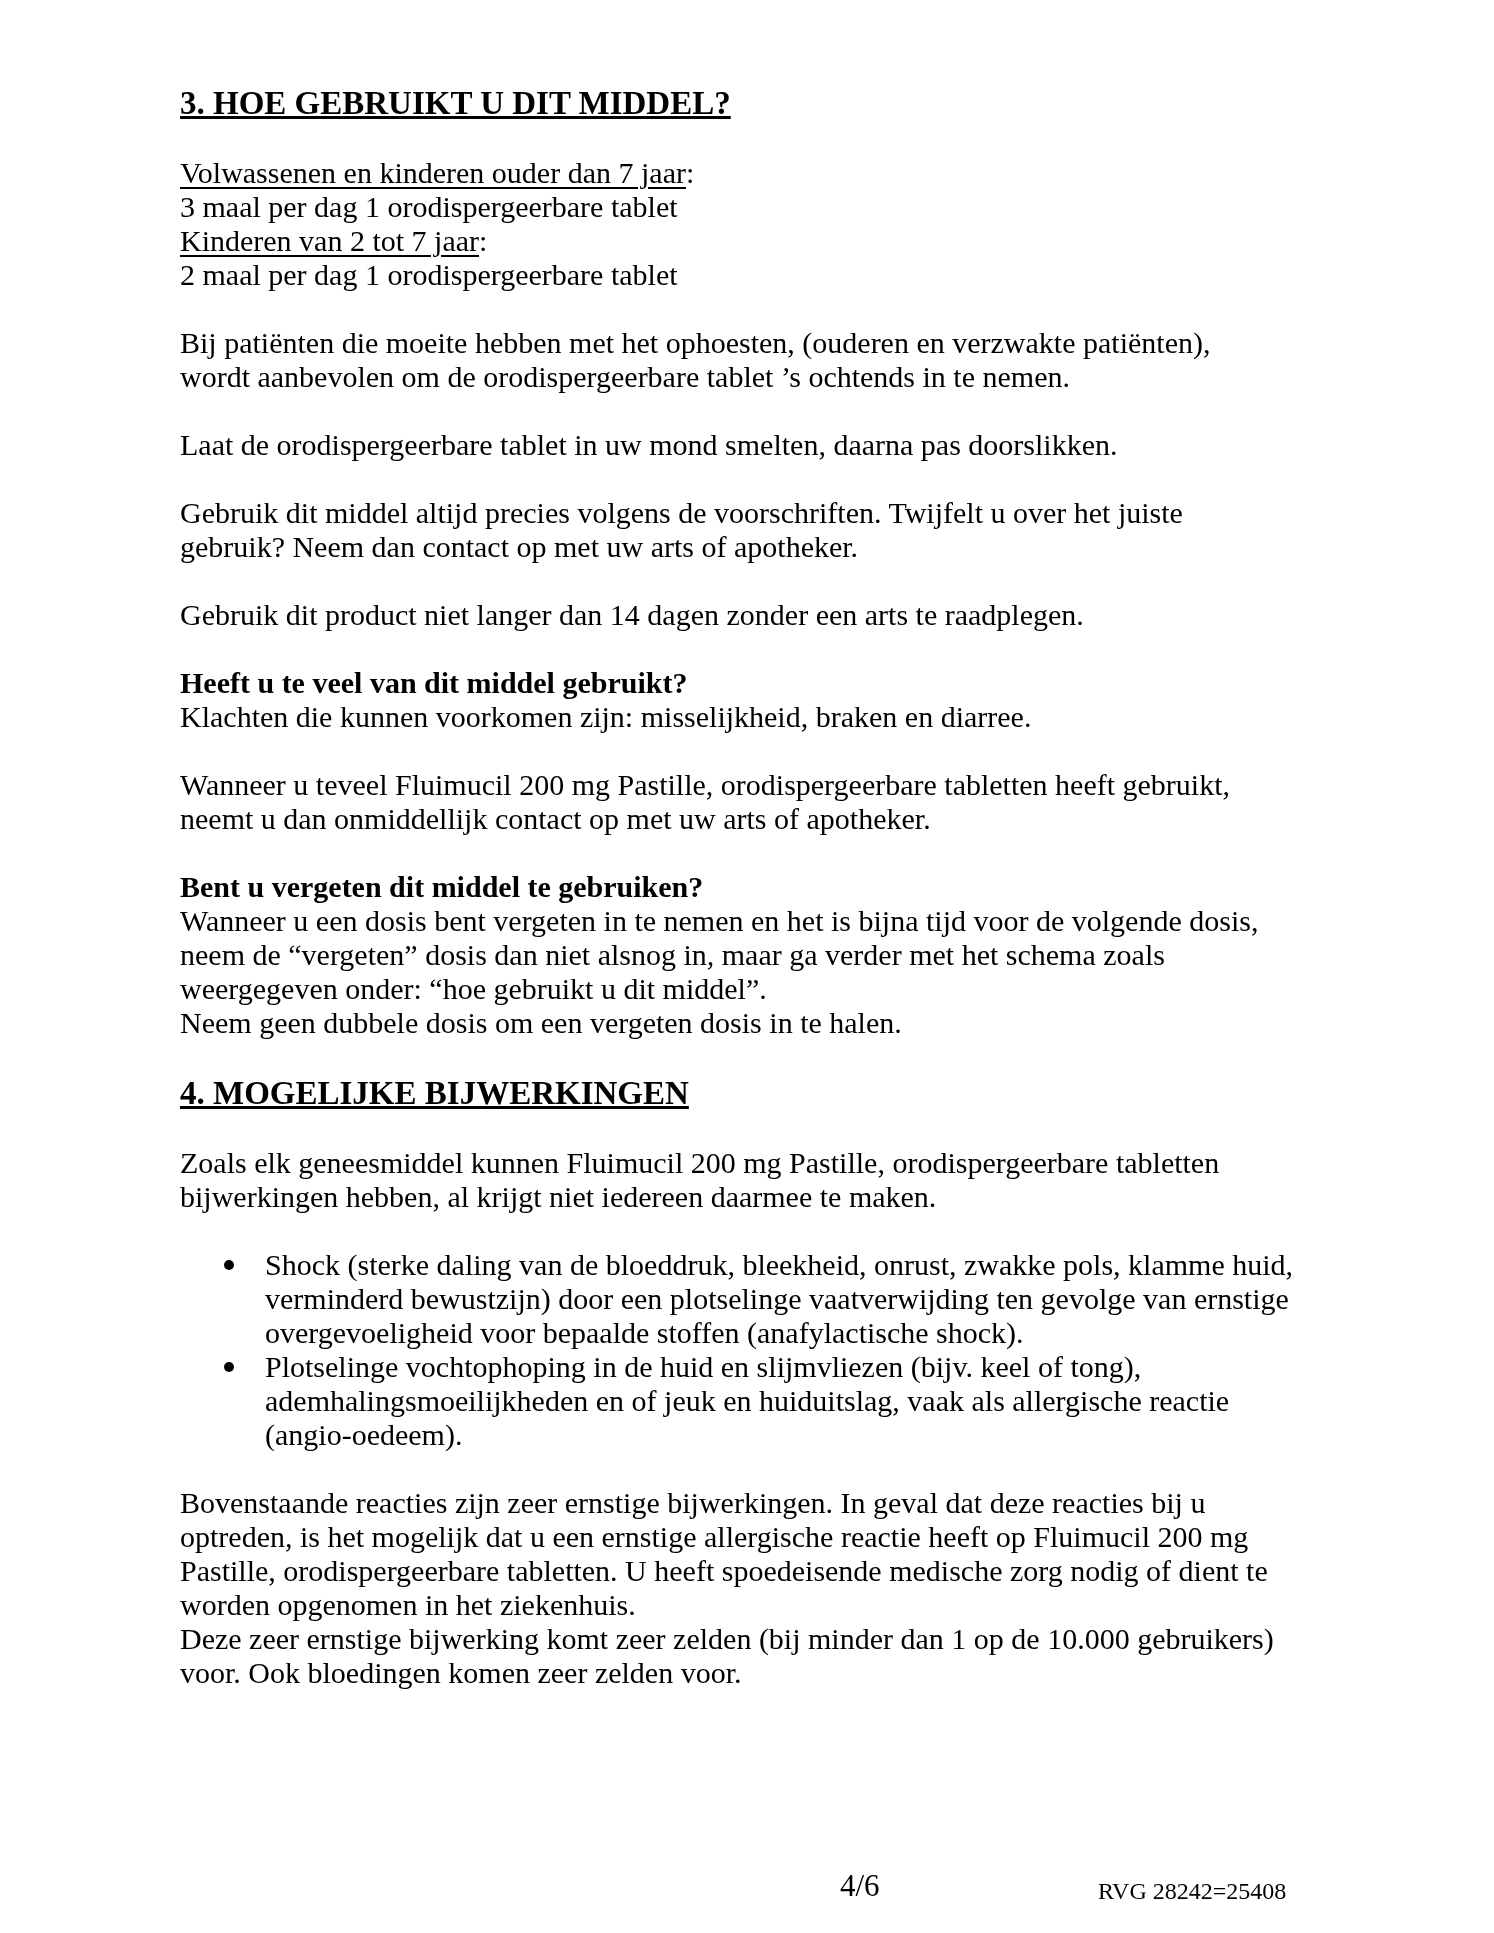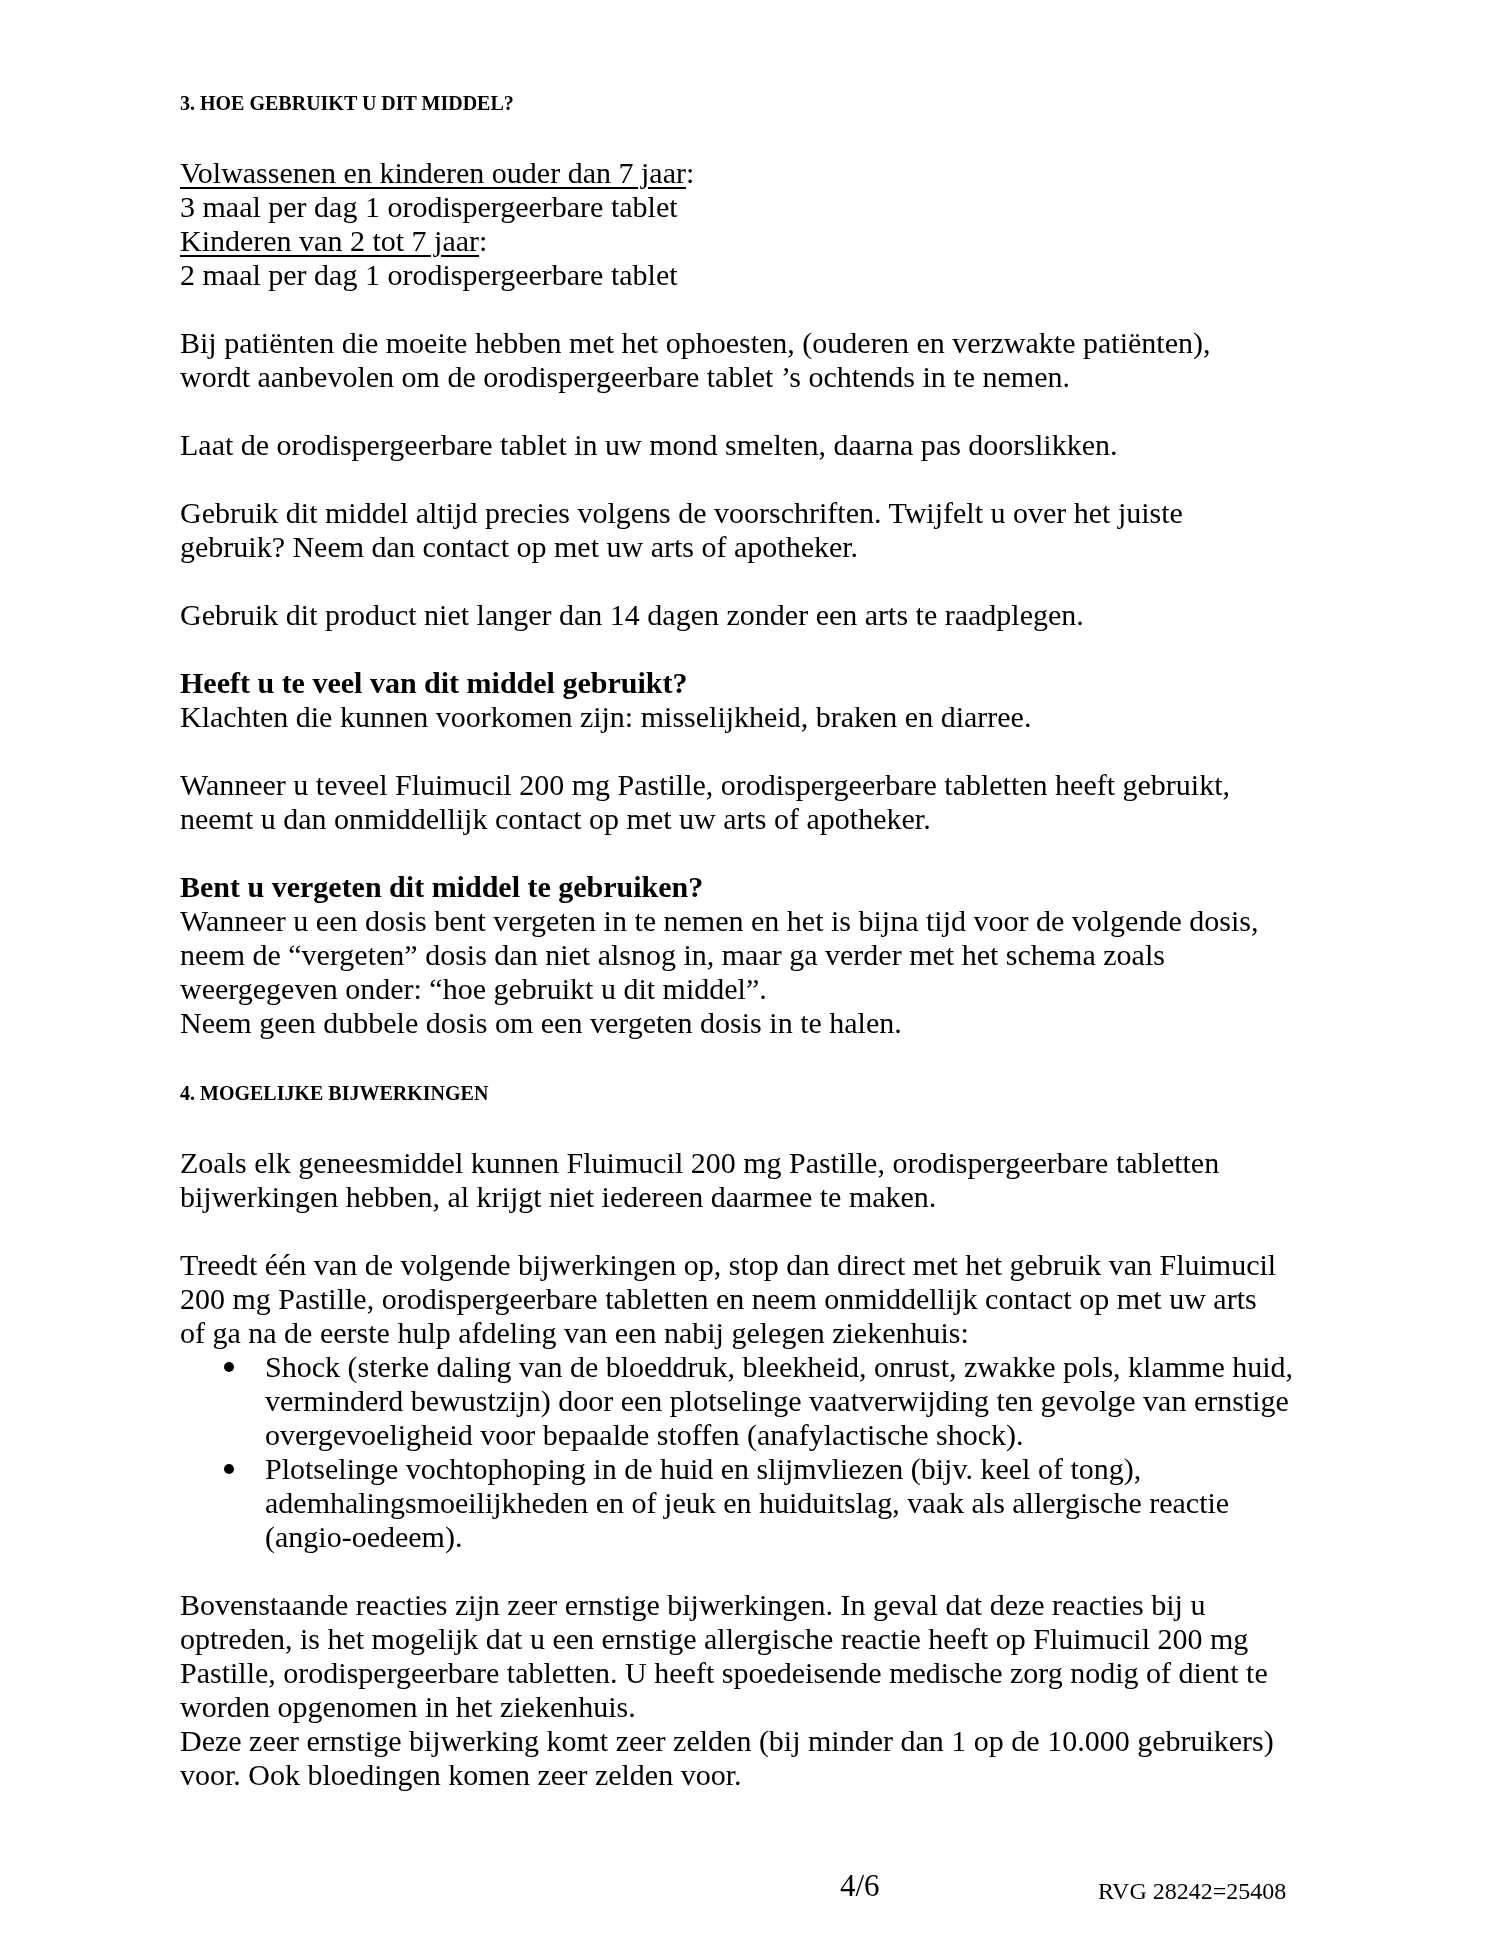--- a/index.html
+++ b/index.html
@@ -21,24 +21,25 @@
   }
   .content {
     position: absolute;
     top: 84px;
     left: 180px;
     width: 1140px;
   }
   .pre { white-space: pre; }
   .h-section {
     font-weight: bold;
-    font-size: 20px;
+    font-size: 33px;
     line-height: 38px;
     margin: 0 0 34px 0;
     white-space: pre;
+    text-decoration: underline;
   }
   .gap-extra { margin-top: 34px; }
   .para { margin: 0 0 34px 0; }
   .block { margin: 0 0 34px 0; }
   .block:last-child { margin-bottom: 0; }
   .line { min-height: 34px; }
   .bold { font-weight: bold; }
   .u {
     text-decoration: underline;
     text-decoration-thickness: 2px;
@@ -111,23 +112,20 @@
 neem de “vergeten” dosis dan niet alsnog in, maar ga verder met het schema zoals
 weergegeven onder: “hoe gebruikt u dit middel”.
 Neem geen dubbele dosis om een vergeten dosis in te halen.</div>
     </div>
 
     <div class="h-section gap-extra">4. MOGELIJKE BIJWERKINGEN</div>
 
     <div class="para pre">Zoals elk geneesmiddel kunnen Fluimucil 200 mg Pastille, orodispergeerbare tabletten
 bijwerkingen hebben, al krijgt niet iedereen daarmee te maken.</div>
 
-    <div class="pre">Treedt één van de volgende bijwerkingen op, stop dan direct met het gebruik van Fluimucil
-200 mg Pastille, orodispergeerbare tabletten en neem onmiddellijk contact op met uw arts
-of ga na de eerste hulp afdeling van een nabij gelegen ziekenhuis:</div>
 
     <ul class="bullets">
       <li>
         <span class="bullet-dot"></span>
         <span class="pre">Shock (sterke daling van de bloeddruk, bleekheid, onrust, zwakke pols, klamme huid,
 verminderd bewustzijn) door een plotselinge vaatverwijding ten gevolge van ernstige
 overgevoeligheid voor bepaalde stoffen (anafylactische shock).</span>
       </li>
       <li>
         <span class="bullet-dot"></span>

